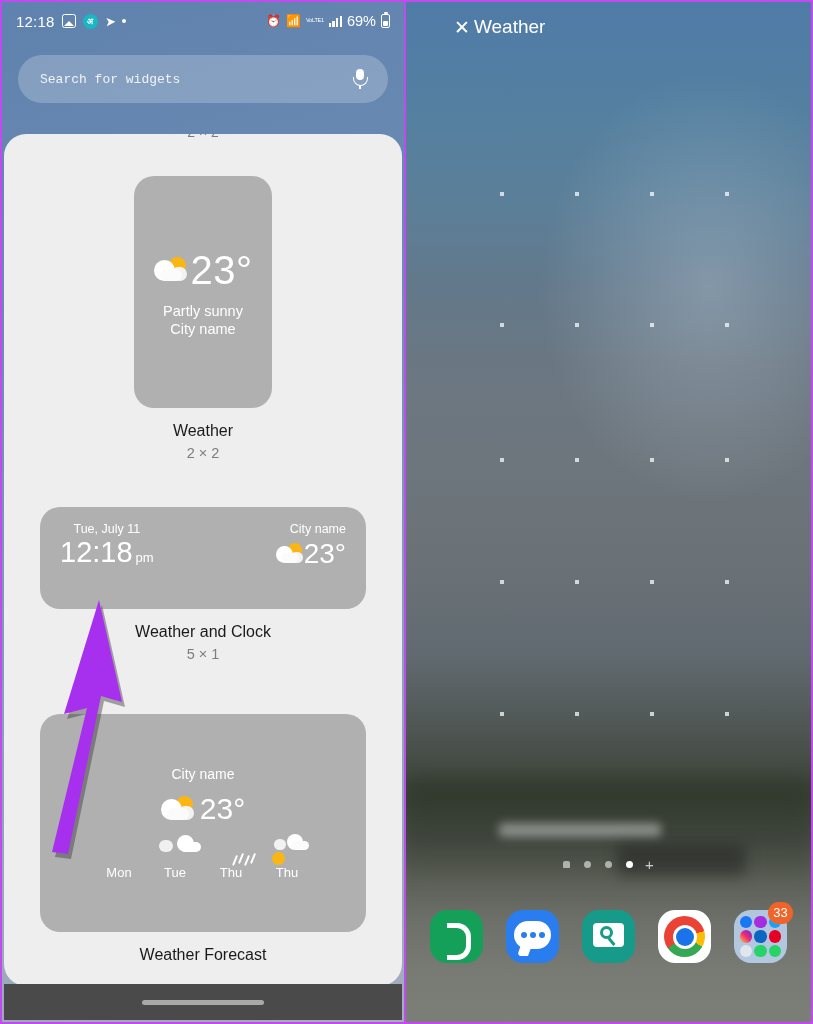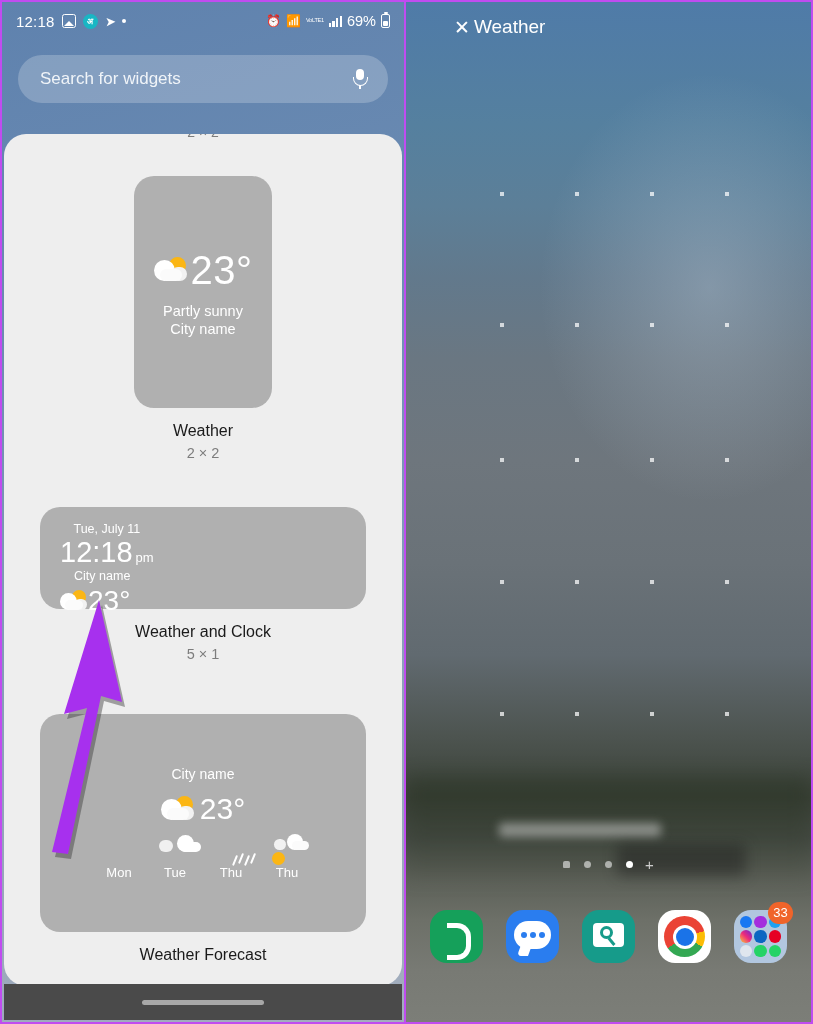--- a/index.html
+++ b/index.html
@@ -62,21 +62,21 @@
   .ico-batt:after{content:"";position:absolute;left:1px;right:1px;bottom:1px;height:45%;background:#fff;border-radius:1px;}
 
   .searchbar {
     position:absolute; top:53px; left:16px; right:16px; height:48px;
     background:rgba(255,255,255,.22); border-radius:26px;
     display:flex; align-items:center; justify-content:space-between;
     padding:0 22px 0 22px; z-index:6;
   }
   .searchbar input{
     background:transparent;border:none;outline:none;color:#fff;
-    font-size:17px; font-family:Liberation Sans, sans-serif; width:85%;
+    font-size:13px; font-family:Liberation Mono, monospace; width:85%;
   }
   .searchbar input::placeholder{ color:#f0f4f8; opacity:1; }
   .mic {
     width:13px;height:20px; position:relative; flex:none;
   }
   .mic:before{content:"";position:absolute;top:0;left:2.5px;width:8px;height:11px;border-radius:4px;background:#fff;}
   .mic:after{content:"";position:absolute;bottom:3px;left:0;width:13px;height:8px;
     border:1.7px solid #fff;border-top:none;border-radius:0 0 8px 8px;}
   .mic span{position:absolute;bottom:0;left:5.5px;width:2px;height:4px;background:#fff;}
 
@@ -85,21 +85,21 @@
     background:#eeeeee; border-radius:22px 22px 22px 22px;
     overflow:hidden; z-index:5;padding-left:8px;
   }
   .sheet-clip{ position:absolute; inset:0; overflow:hidden; }
   .cutlabel{
     position:absolute; top:-10px; left:0; right:0; text-align:center;
     font-size:14px; color:#7d7d7d;
   }
   .widget-item{ text-align:center; }
   .wcard{
-    background:#b0b0b0; margin:0 auto; position:relative; color:#fff;flex-direction:column;
+    background:#b0b0b0; margin:0 auto; position:relative; color:#fff;
   }
   .wname{ font-size:16px; color:#1a1a1a; margin-top:14px; }
   .wsize{ font-size:14.5px; color:#7d7d7d; margin-top:5px; }
 
   
   .card-2x2{ width:138px; height:232px; border-radius:20px;
     display:flex; flex-direction:column; align-items:center; justify-content:center; }
   .temp-row{ display:flex; align-items:center; gap:3px; }
   .temp-big{ font-size:40px; font-weight:300; letter-spacing:.5px; }
   .cond{ font-size:14.5px; margin-top:10px; }

